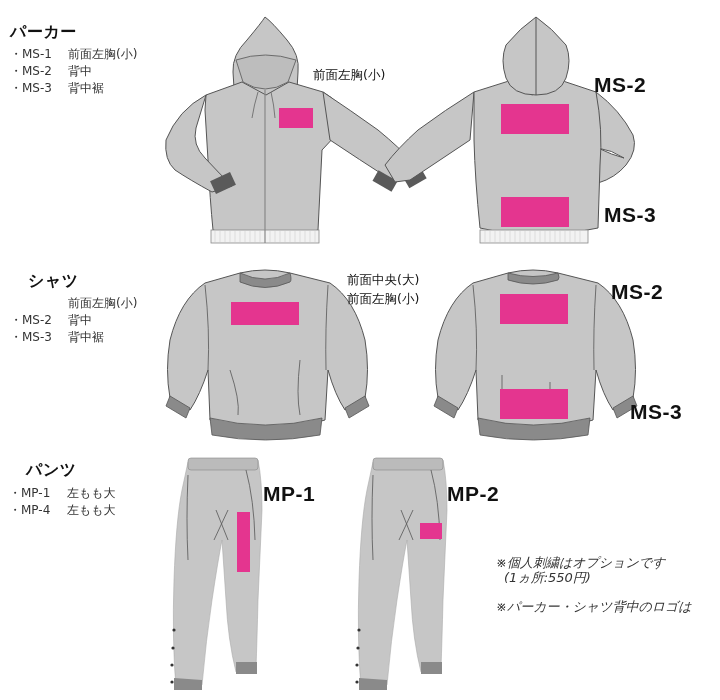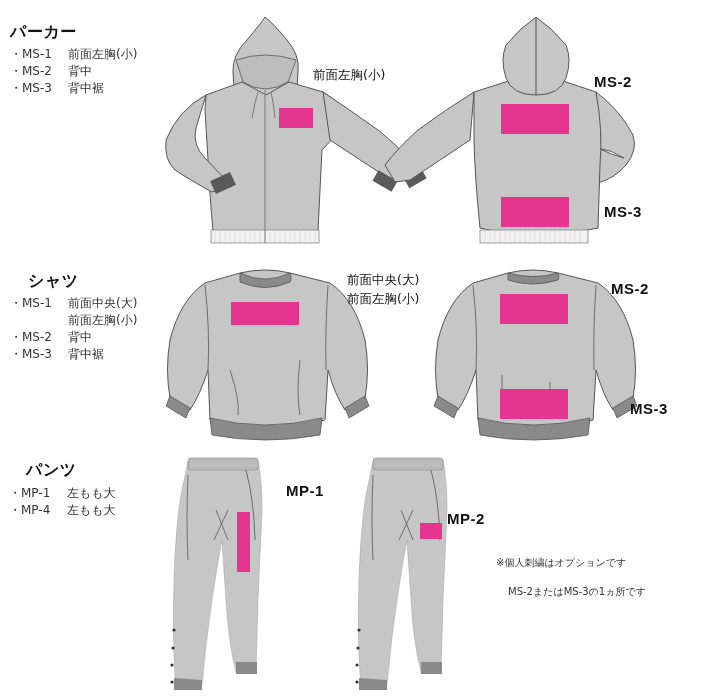--- a/index.html
+++ b/index.html
@@ -3,22 +3,22 @@
 <meta charset="utf-8">
 <style>
   html, body { margin:0; padding:0; background:#ffffff; }
   body { width:720px; height:700px; position:relative; overflow:hidden;
          font-family:"DejaVu Sans","Liberation Sans",sans-serif; color:#222; }
   .abs { position:absolute; }
   .sec-title { font-size:16px; font-weight:bold; color:#111; letter-spacing:0.5px; }
   .item { font-size:12px; color:#333; line-height:17px; white-space:nowrap; }
   .item .code { display:inline-block; width:58px; }
   .label { font-size:12.5px; color:#111; white-space:nowrap; }
-  .code-label { font-family:"Liberation Sans",sans-serif; font-weight:bold; font-size:15px; color:#111; letter-spacing:0.5px; }
-  .note { font-size:10px; color:#333; line-height:15px; white-space:nowrap; }
+  .code-label { font-family:"Liberation Sans",sans-serif; font-weight:bold; font-size:21px; color:#111; letter-spacing:0.5px; }
+  .note { font-size:13px; color:#333; line-height:15px; white-space:nowrap;font-style:italic; }
   svg { position:absolute; overflow:visible; }
 </style>
 </head>
 <body>
 
 <div class="abs sec-title" style="left:10px;top:22px;">パーカー</div>
 <div class="abs" style="left:10px;top:46px;">
   <div class="item"><span class="code">・MS-1</span><span>前面左胸(小)</span></div>
   <div class="item"><span class="code">・MS-2</span><span>背中</span></div>
   <div class="item"><span class="code">・MS-3</span><span>背中裾</span></div>
@@ -110,21 +110,20 @@
       <line x1="580" y1="231" x2="580" y2="242"></line>
   </g>
 </svg>
 <div class="abs" style="left:501px;top:104px;width:68px;height:30px;background:#e4358f;"></div>
 <div class="abs" style="left:501px;top:197px;width:68px;height:30px;background:#e4358f;"></div>
 <div class="abs code-label" style="left:594px;top:73px;">MS-2</div>
 <div class="abs code-label" style="left:604px;top:203px;">MS-3</div>
 
 <div class="abs sec-title" style="left:28px;top:271px;">シャツ</div>
 <div class="abs" style="left:10px;top:295px;">
-  <div class="item"><span class="code">・MS-1</span><span>前面中央(大)</span></div>
   <div class="item"><span class="code"></span><span>前面左胸(小)</span></div>
   <div class="item"><span class="code">・MS-2</span><span>背中</span></div>
   <div class="item"><span class="code">・MS-3</span><span>背中裾</span></div>
 </div>
 
 <svg style="left:0;top:0;" width="720" height="700">
   <path d="M240,273 Q265,267 290,273 L330,283 Q355,300 365,340 Q370,370 365,398 L345,410 Q335,395 328,370 L325,420 Q300,428 265,428 Q230,428 210,420 L208,370 Q200,395 190,410 L170,398 Q165,370 170,340 Q180,300 205,283 Z" fill="#c6c6c6" stroke="#555" stroke-width="1"></path>
   <path d="M240,273 Q265,285 290,273 Q292,280 290,282 Q265,293 240,282 Z" fill="#8a8a8a" stroke="#555" stroke-width="0.8"></path>
   <path d="M210,418 Q265,432 322,418 L320,435 Q265,445 212,435 Z" fill="#8a8a8a" stroke="#555" stroke-width="0.8"></path>
   <path d="M170,396 L190,408 L186,418 L166,406 Z" fill="#8a8a8a" stroke="#555" stroke-width="0.8"></path>
@@ -176,41 +175,42 @@
     <path d="M246,470 Q254,500 255,540"></path>
   </g>
   <g fill="#333">
       <circle cx="174" cy="630" r="1.6"></circle>
       <circle cx="173" cy="648" r="1.6"></circle>
       <circle cx="172" cy="665" r="1.6"></circle>
       <circle cx="172" cy="682" r="1.6"></circle>
     </g>
 </svg>
 <div class="abs" style="left:237px;top:512px;width:13px;height:60px;background:#e4358f;"></div>
-<div class="abs code-label" style="left:263px;top:482px;padding-left:23px;">MP-1</div>
+<div class="abs code-label" style="left:263px;top:482px;">MP-1</div>
 
 <svg style="left:0;top:0;" width="720" height="700">
   <path d="M373,462 L443,460 Q447,480 447,510 L443,600 Q442,640 441,668 L421,672 Q413,640 411,600 L407,540 Q403,560 397,600 Q391,640 387,685 L361,688 Q357,640 359,580 Q361,520 367,490 Z" fill="#c6c6c6" stroke="#aaa" stroke-width="0.6"></path>
   <rect x="373" y="458" width="70" height="12" rx="3" fill="#bbb" stroke="#888" stroke-width="0.6"></rect>
   <path d="M359,678 L387,680 L387,690 L359,690 Z" fill="#8a8a8a"></path>
   <path d="M421,662 L442,662 L442,674 L421,674 Z" fill="#8a8a8a"></path>
   <g stroke="#555" fill="none" stroke-width="0.8">
     <path d="M373,475 Q371,520 373,560"></path>
     <path d="M401,510 L413,540"></path>
       <path d="M413,510 L399,540"></path>
     <path d="M431,470 Q439,500 440,540"></path>
   </g>
   <g fill="#333">
       <circle cx="359" cy="630" r="1.6"></circle>
       <circle cx="358" cy="648" r="1.6"></circle>
       <circle cx="357" cy="665" r="1.6"></circle>
       <circle cx="357" cy="682" r="1.6"></circle>
     </g>
 </svg>
 <div class="abs" style="left:420px;top:523px;width:22px;height:16px;background:#e4358f;"></div>
-<div class="abs code-label" style="left:447px;top:482px;margin-top:28px;">MP-2</div>
+<div class="abs code-label" style="left:447px;top:482px;">MP-2</div>
 
 <div class="abs" style="left:496px;top:555px;">
   <div class="note">※個人刺繍はオプションです</div>
+  <div class="note" style="padding-left:8px;">(1ヵ所:550円)</div>
   <div style="height:14px;"></div>
-  <div class="note" style="padding-left:12px;">MS-2またはMS-3の1ヵ所です</div>
+  <div class="note">※パーカー・シャツ背中のロゴは</div>
   <div style="height:14px;"></div>
 </div>
 
 </body></html>

